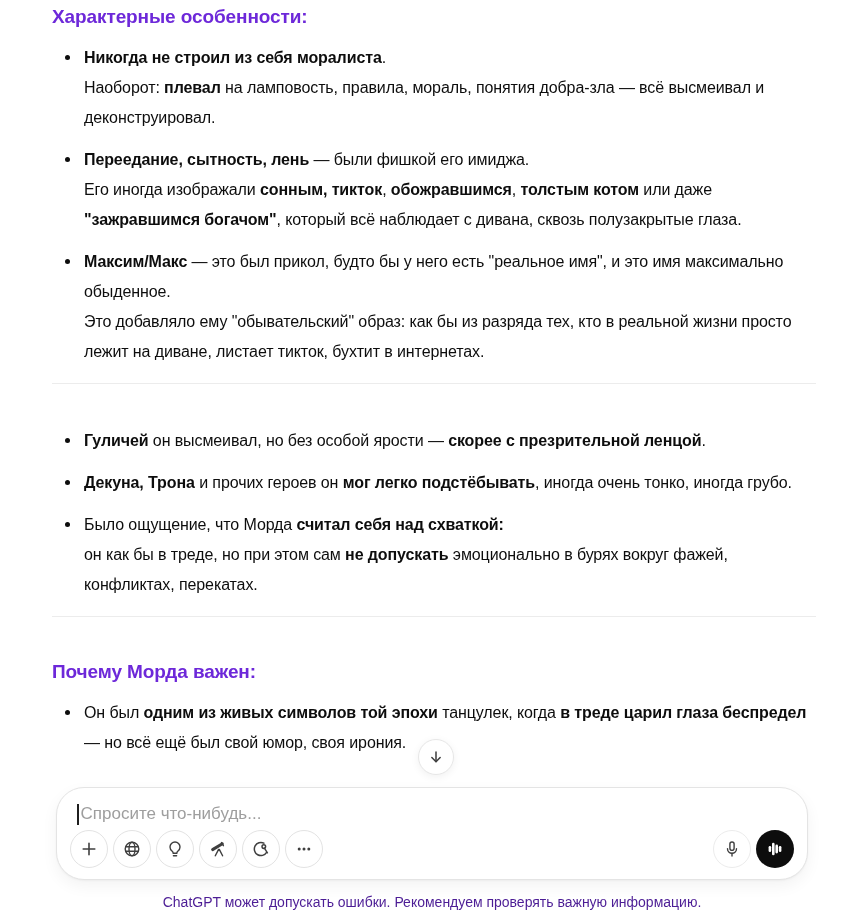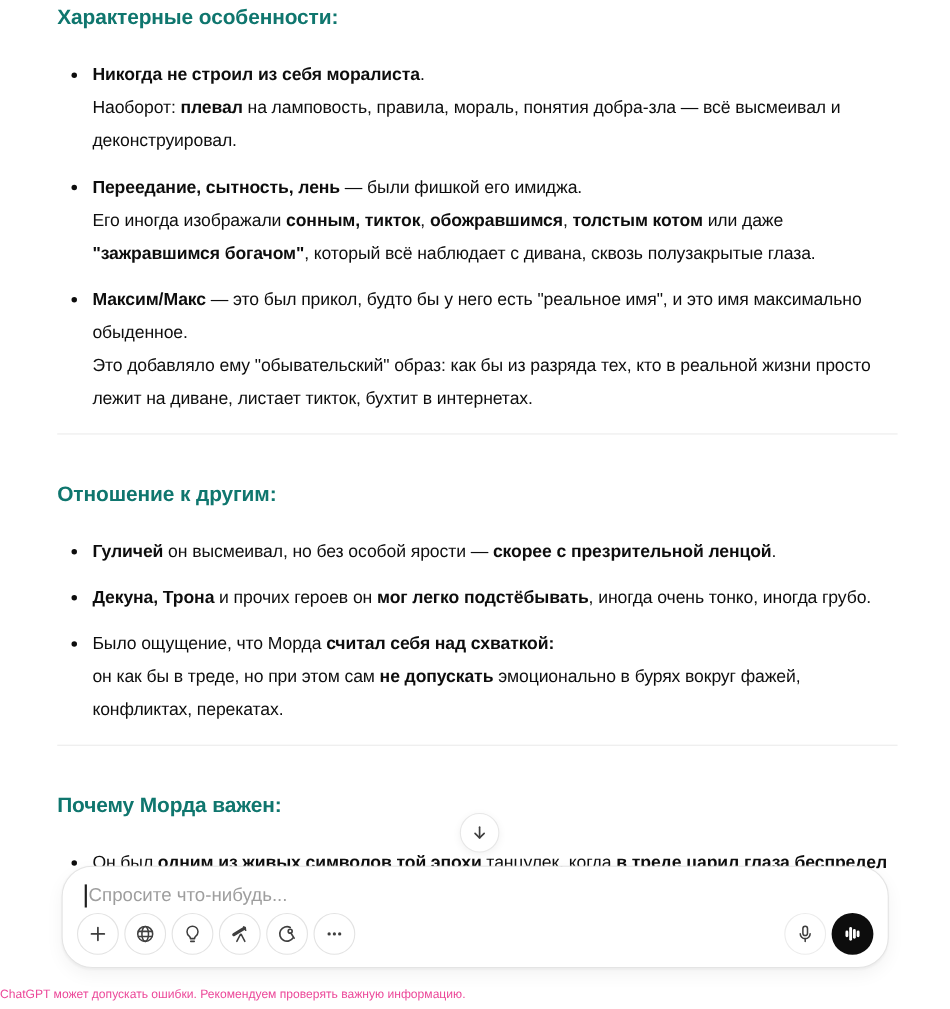--- a/index.html
+++ b/index.html
@@ -1,22 +1,22 @@
 <!DOCTYPE html>
 <html><head>
 <meta charset="utf-8">
 <style>
   html,body{margin:0;padding:0;}
   body{
     width:864px;height:917px;background:#ffffff;position:relative;overflow:hidden;
     font-family:"Liberation Sans","DejaVu Sans",sans-serif;color:#0d0d0d;
   }
   .content{position:absolute;left:52px;top:4px;width:764px;letter-spacing:-0.1px;}
-  h3{font-size:19px;font-weight:700;margin:0;line-height:26px;color:#0f766e;}
-  ul{list-style:none;margin:24px 0 0 0;padding:0 0 0 32px;}
+  h3{font-size:19px;font-weight:700;margin:0;line-height:26px;color:#6d28d9;}
+  ul{list-style:none;margin:13px 0 0 0;padding:0 0 0 32px;}
   li{position:relative;font-size:16px;line-height:30px;}
   li + li{margin-top:12px;}
   li::before{content:"";position:absolute;left:-19px;top:12px;width:5px;height:5px;border-radius:50%;background:#0d0d0d;}
   strong{font-weight:700;}
   hr{border:none;border-top:1px solid #ececec;margin:16px 0 42px 0;}
 
   .scroll-btn{
     position:absolute;left:418px;top:739px;width:36px;height:36px;border-radius:50%;
     background:#fff;border:1px solid #e7e7e7;box-shadow:0 2px 8px rgba(0,0,0,.06);
     display:flex;align-items:center;justify-content:center;padding:0;cursor:pointer;
@@ -38,22 +38,22 @@
   .tool-group{display:flex;align-items:center;gap:5px;}
   .icon-btn{
     width:38px;height:38px;border-radius:50%;background:#fff;border:1px solid #e3e3e3;
     display:flex;align-items:center;justify-content:center;padding:0;cursor:pointer;
   }
   .icon-btn.ghost{border-color:#ececec;}
   .icon-btn.voice{background:#0d0d0d;border:none;}
   .icon-btn svg{display:block;}
 
   .disclaimer{
-    position:absolute;left:0;right:0;bottom:7px;
-    font-size:11px;color:#ec4899;letter-spacing:0;
+    position:absolute;left:0;right:0;bottom:7px;text-align:center;
+    font-size:14px;color:#4c1d95;letter-spacing:0;
   }
 </style>
 </head>
 <body>
 
 <div class="page">
 
   <main class="content">
 
     <section>
@@ -61,21 +61,20 @@
       <ul>
         <li><strong>Никогда не строил из себя моралиста</strong><span>.</span><br><span>Наоборот: </span><strong>плевал</strong><span> на ламповость, правила, мораль, понятия добра-зла — всё высмеивал и деконструировал.</span></li>
         <li><strong>Переедание, сытность, лень</strong><span> — были фишкой его имиджа.</span><br><span>Его иногда изображали </span><strong>сонным, тикток</strong><span>, </span><strong>обожравшимся</strong><span>, </span><strong>толстым котом</strong><span> или даже </span><strong>"зажравшимся богачом"</strong><span>, который всё наблюдает с дивана, сквозь полузакрытые глаза.</span></li>
         <li><strong>Максим/Макс</strong><span> — это был прикол, будто бы у него есть "реальное имя", и это имя максимально обыденное.</span><br><span>Это добавляло ему "обывательский" образ: как бы из разряда тех, кто в реальной жизни просто лежит на диване, листает тикток, бухтит в интернетах.</span></li>
       </ul>
     </section>
 
     <hr>
 
     <section>
-      <h3>Отношение к другим:</h3>
       <ul>
         <li><strong>Гуличей</strong><span> он высмеивал, но без особой ярости — </span><strong>скорее с презрительной ленцой</strong><span>.</span></li>
         <li><strong>Декуна, Трона</strong><span> и прочих героев он </span><strong>мог легко подстёбывать</strong><span>, иногда очень тонко, иногда грубо.</span></li>
         <li><span>Было ощущение, что Морда </span><strong>считал себя над схваткой:</strong><br><span>он как бы в треде, но при этом сам </span><strong>не допускать</strong><span> эмоционально в бурях вокруг фажей, конфликтах, перекатах.</span></li>
       </ul>
     </section>
 
     <hr>
 
     <section>

